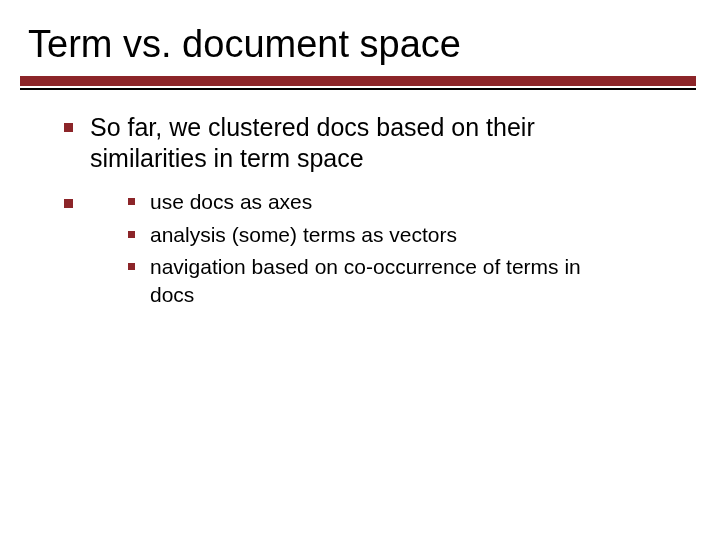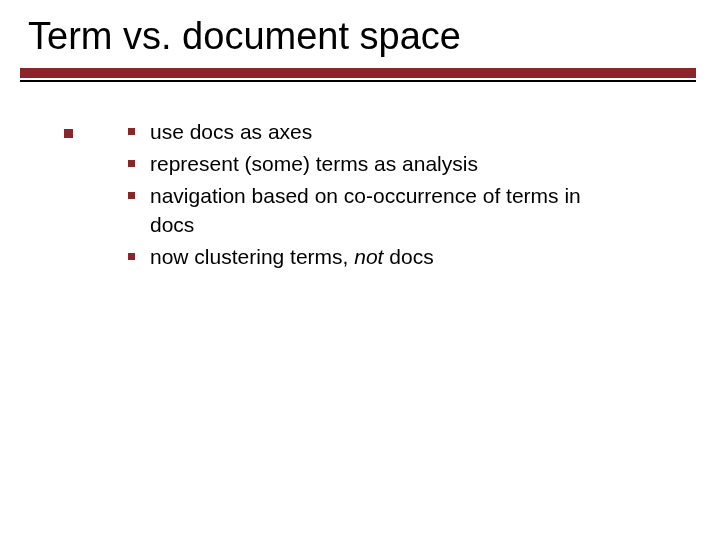--- a/index.html
+++ b/index.html
@@ -8,21 +8,21 @@
     width: 720px;
     height: 540px;
     background: #ffffff;
     font-family: Arial, Helvetica, sans-serif;
     color: #000000;
   }
   .slide {
     box-sizing: border-box;
     width: 664px;
     height: 540px;
-    padding: 16px 0 0 0;
+    padding: 24px 0 0 0;
     position: relative;
   }
   .title-wrap {
     padding: 0 0 4px 28px;
   }
   .title {
     font-size: 38px;
     font-weight: 400;
     letter-spacing: 0;
     line-height: 1.1;
@@ -99,31 +99,31 @@
   </div>
 
   <div class="rule">
     <div class="thick"></div>
     <div class="thin"></div>
   </div>
 
   <div class="body">
     <ul class="lvl1">
       <li>
+        <span>So far, we clustered docs based on their similarities in term space</span>
+      </li>
+      <li>
         <ul class="lvl2">
           <li>
             <span>use docs as axes</span>
           </li>
           <li>
-            <span>represent (some) terms as analysis</span>
+            <span>analysis (some) terms as vectors</span>
           </li>
           <li>
             <span>navigation based on co-occurrence of terms in docs</span>
-          </li>
-          <li>
-            <span>now clustering terms, </span><span class="ital">not</span><span> docs</span>
           </li>
         </ul>
       </li>
     </ul>
   </div>
 
 </div>
 
 </body></html>

